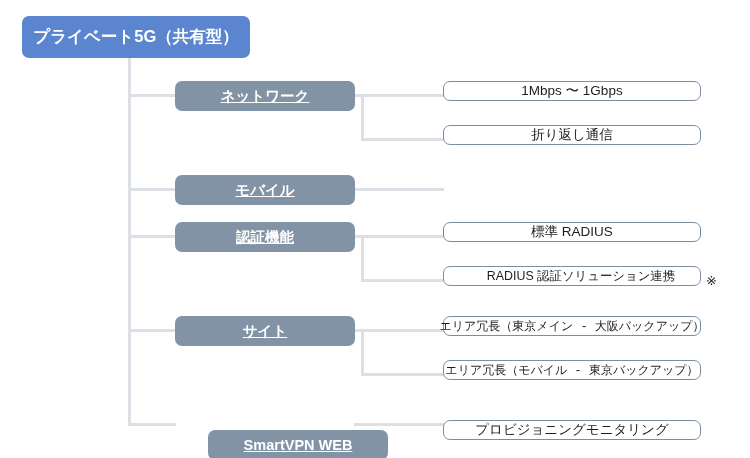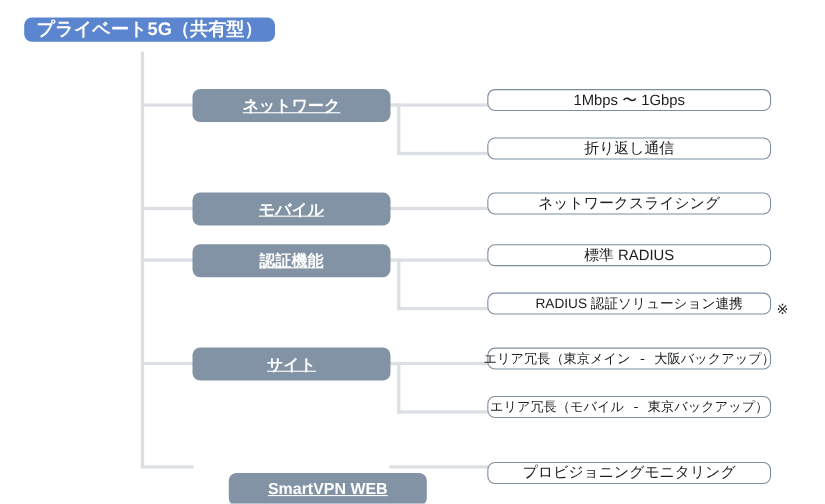--- a/index.html
+++ b/index.html
@@ -24,21 +24,21 @@
   }
   .line-h { height: 3px; }
   .line-v { width: 3px; }
 
   
   .node-root {
     position: absolute;
     left: 22px;
     top: 16px;
     width: 228px;
-    height: 22px;
+    height: 42px;
     background: #5b85ce;
     border-radius: 7px;
     display: flex;
     align-items: center;
     justify-content: center;
     box-sizing: border-box;
   }
   .node-root .label {
     color: #ffffff;
     font-size: 16.5px;
@@ -154,23 +154,20 @@
   </div>
 
   <div class="node-leaf" style="top:81px;">
     <span class="label">1Mbps 〜 1Gbps</span>
   </div>
 
   <div class="node-leaf" style="top:125px;">
     <span class="label">折り返し通信</span>
   </div>
 
-  <div class="node-leaf" style="top:175px;">
-    <span class="label">ネットワークスライシング</span>
-  </div>
 
   <div class="node-leaf" style="top:222px;">
     <span class="label">標準 RADIUS</span>
   </div>
 
   <div class="node-leaf small" style="top:266px;padding-left:18px;">
     <span class="label">RADIUS 認証ソリューション連携</span>
   </div>
   <span class="footnote-mark" style="top:266px;">※</span>
 

